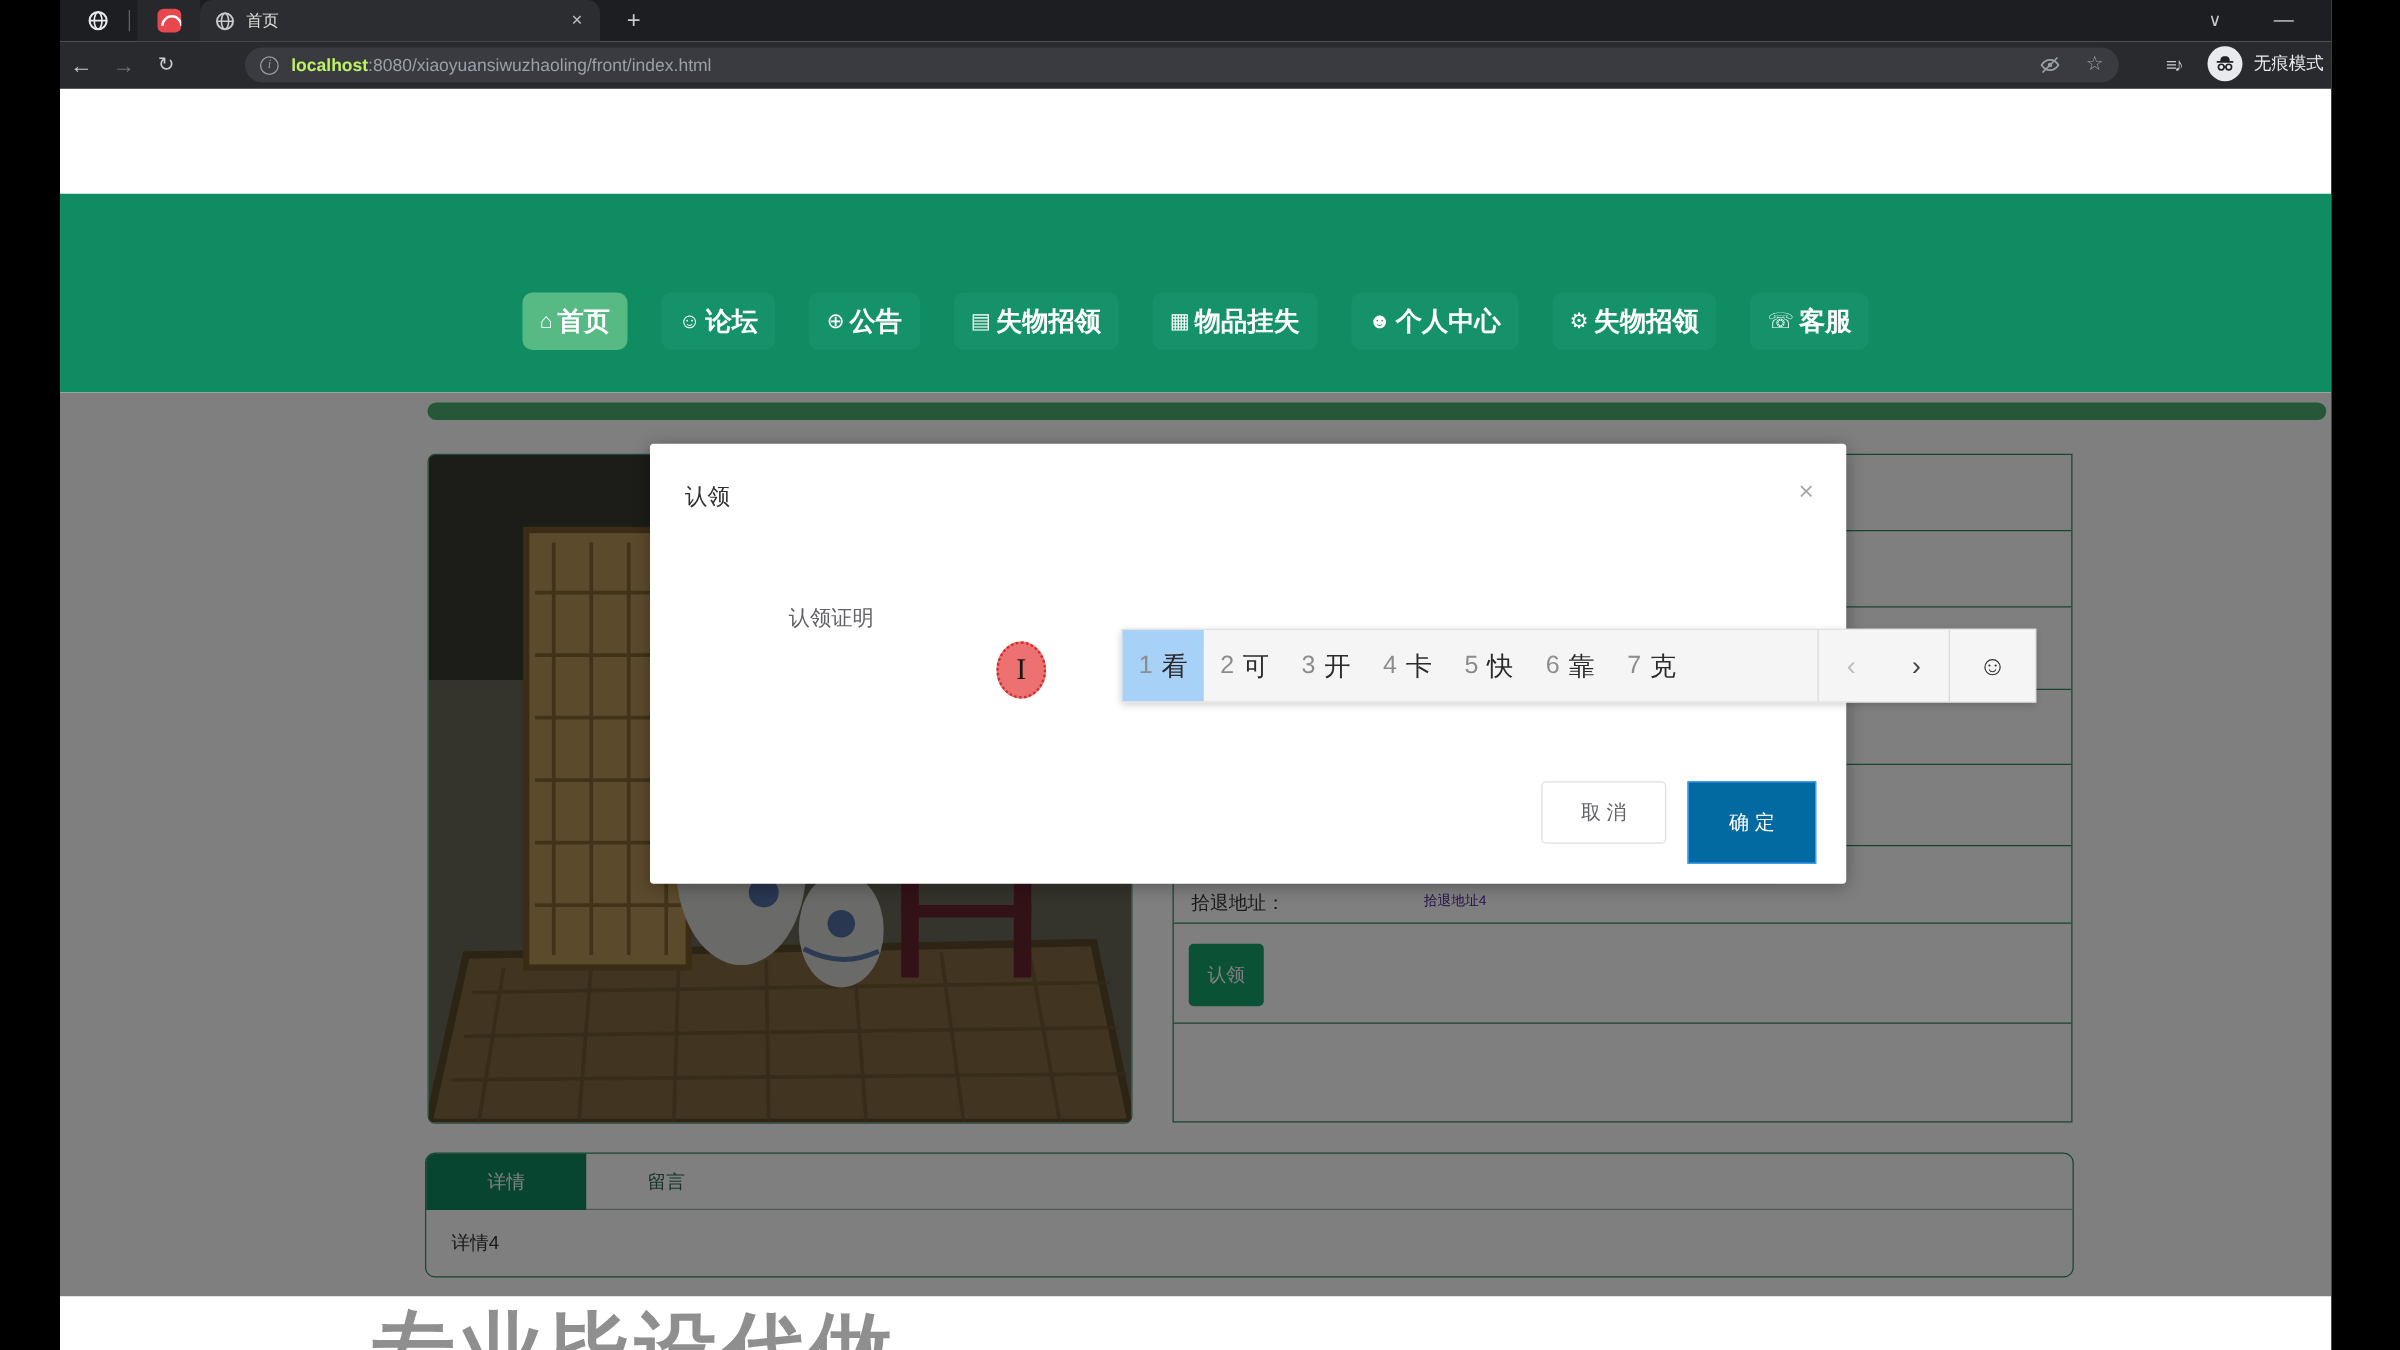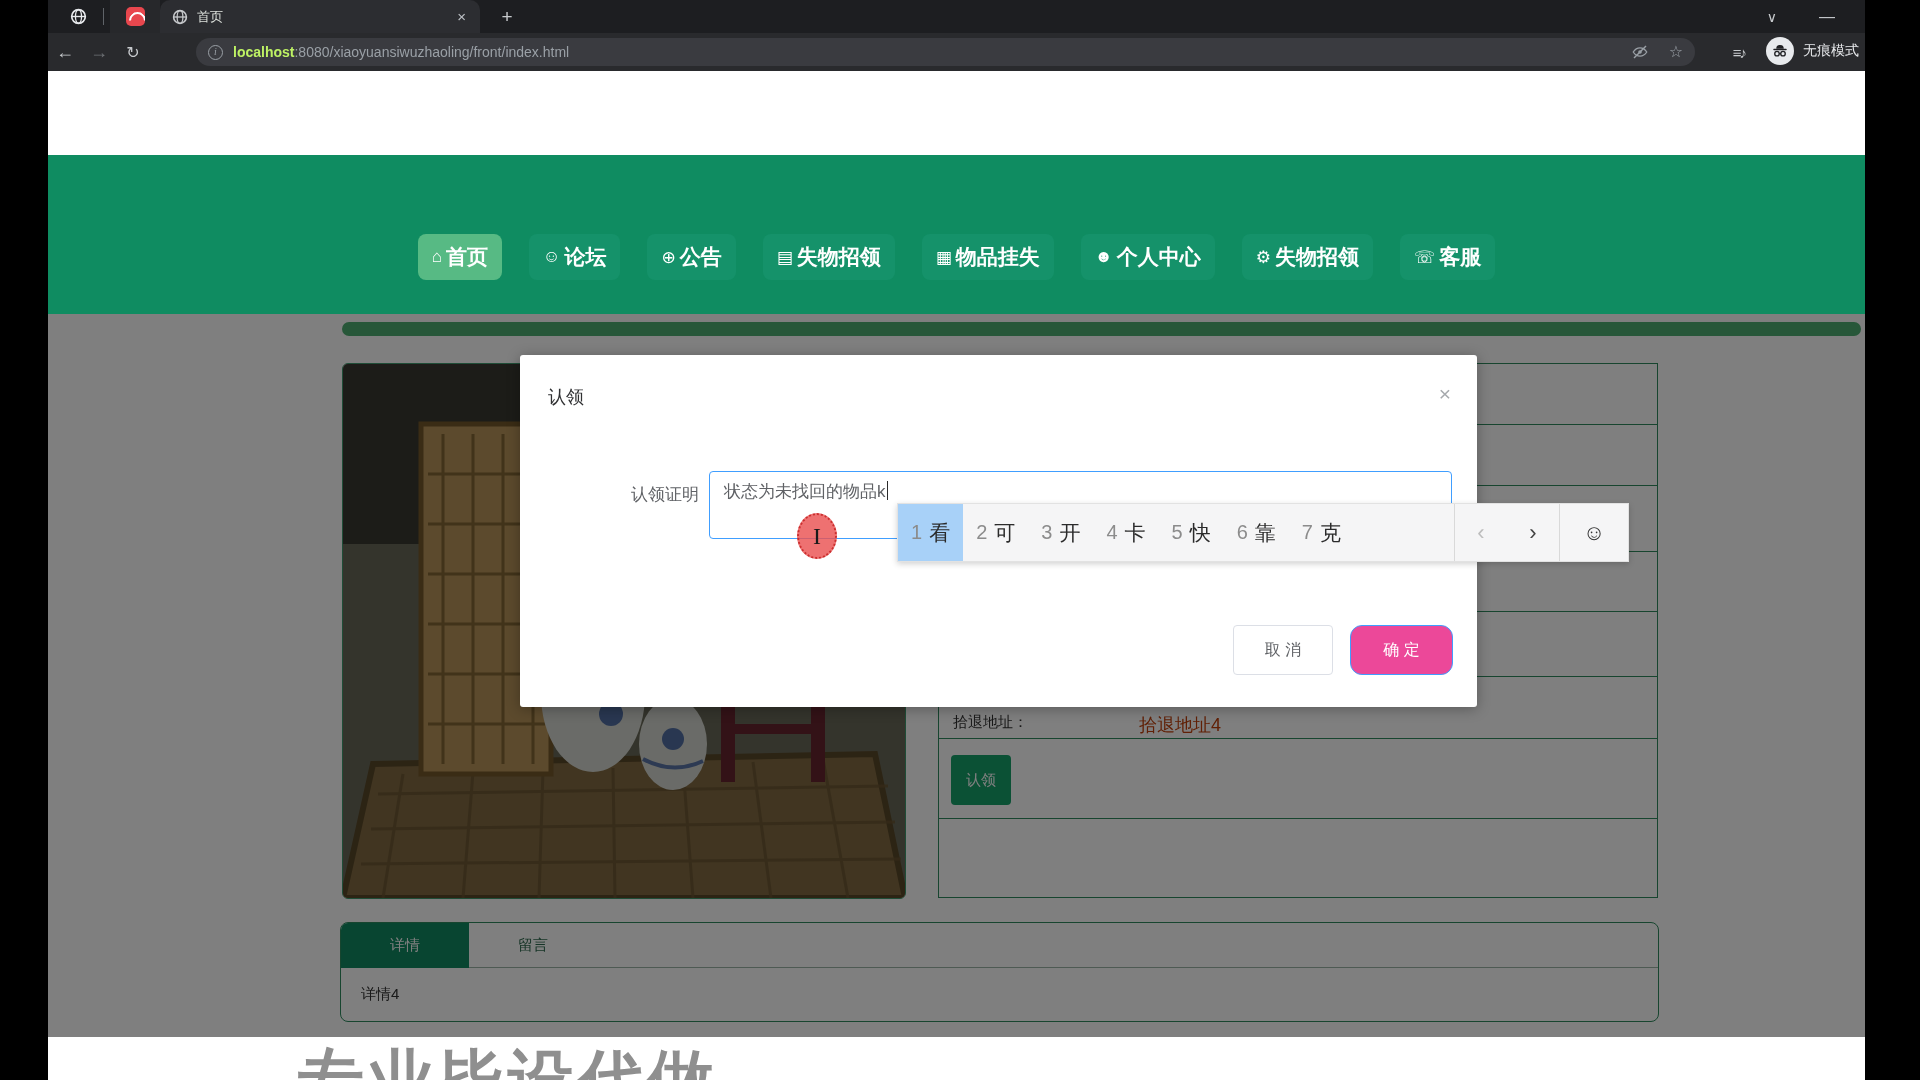--- a/index.html
+++ b/index.html
@@ -56,21 +56,21 @@
   .nav-item.active{background:#57ba84;}
 
   .content{position:absolute;left:0;top:314px;width:100%;height:766px;background:#fff;}
   .banner-strip{position:absolute;left:294px;top:8px;width:1519px;height:14px;background:#4fae72;border-radius:8px;}
   .img-card{position:absolute;left:294px;top:49px;width:564px;height:536px;border:1px solid #3f9b6e;border-radius:6px;overflow:hidden;background:#f6f6f2;}
   .img-card svg{display:block;}
 
   .detail-panel{position:absolute;left:890px;top:49px;width:720px;height:535px;border:1px solid #2f8b5f;background:#fff;}
   .drow{position:absolute;left:0;width:100%;border-top:1px solid #2f8b5f;}
   .dfield{position:absolute;left:14px;top:349px;font-size:15px;color:#333;}
-  .dvalue{position:absolute;left:200px;top:349px;font-size:18px;color:#c2410c;}
+  .dvalue{position:absolute;left:200px;top:349px;font-size:11px;color:#4c1d95;}
   .claim-btn{position:absolute;left:12px;top:391px;width:60px;height:50px;background:#17a26b;color:#fff;font-size:15px;border:none;border-radius:4px;}
 
   .tabs-panel{position:absolute;left:292px;top:608px;width:1319px;height:100px;border:1px solid #2f8b5f;border-radius:8px;background:#fff;}
   .tabs-head{position:absolute;left:0;top:0;width:100%;height:45px;border-bottom:1px solid #9db5a7;}
   .tab-item{position:absolute;top:0;height:45px;width:128px;display:flex;align-items:center;justify-content:center;font-size:15px;}
   .tab-item.on{left:0;background:#118a63;color:#fff;border-radius:7px 0 0 0;}
   .tab-item.off{left:128px;color:#2f6b50;}
   .tabs-body{position:absolute;left:20px;top:62px;font-size:15px;color:#333;}
 
   .watermark{position:absolute;left:250px;top:722px;font-size:66px;font-weight:bold;color:#8f8f8f;letter-spacing:4px;text-shadow:-2px -2px 0 #fff,2px -2px 0 #fff,-2px 2px 0 #fff,2px 2px 0 #fff;}
@@ -78,21 +78,21 @@
   .overlay{position:absolute;left:0;top:314px;width:100%;height:723px;background:rgba(0,0,0,0.5);}
 
   
   .dialog{position:absolute;left:472px;top:355px;width:957px;height:352px;background:#fff;border-radius:3px;box-shadow:0 2px 14px rgba(0,0,0,0.3);}
   .dlg-title{position:absolute;left:28px;top:30px;font-size:18px;color:#303133;}
   .dlg-close{position:absolute;right:26px;top:28px;font-size:21px;color:#a6a9ad;line-height:1;}
   .dlg-label{position:absolute;left:79px;top:128px;width:100px;text-align:right;font-size:17px;color:#606266;}
   .dlg-textarea{position:absolute;left:189px;top:116px;width:743px;height:68px;border:1px solid #409eff;border-radius:4px;padding:7px 14px;font-size:17px;color:#606266;line-height:1.55;background:#fff;}
   .caret{display:inline-block;width:1px;height:19px;background:#2b2b2b;vertical-align:-3px;margin-left:1px;}
   .dlg-btn-cancel{position:absolute;left:713px;top:270px;width:100px;height:50px;background:#fff;border:1px solid #dcdfe6;border-radius:4px;color:#606266;font-size:16px;}
-  .dlg-btn-ok{position:absolute;left:830px;top:270px;width:103px;height:50px;background:#ec4899;border:1px solid #409eff;border-radius:12px;color:#fff;font-size:16px;}
+  .dlg-btn-ok{position:absolute;left:830px;top:270px;width:103px;height:66px;background:#0369a1;border:1px solid #409eff;border-radius:0;color:#fff;font-size:16px;}
 
   
   .ime{position:absolute;left:849px;top:503px;width:732px;height:59px;background:#f5f5f6;border:1px solid #e2e2e2;box-shadow:0 2px 6px rgba(0,0,0,0.18);display:flex;align-items:stretch;}
   .ime-cands{width:577px;display:flex;align-items:stretch;}
   .cand{display:flex;align-items:center;padding:0 13px;font-size:21px;color:#2b2b2b;}
   .cand .cnum{color:#8c8c8c;margin-right:7px;font-size:20px;}
   .cand.sel{background:#a8d1f8;}
   .ime-div{width:1px;background:#d9d9d9;}
   .ime-nav{flex:1;display:flex;align-items:center;}
   .ime-arrow{font-size:22px;color:#444;width:52px;text-align:center;}
@@ -290,21 +290,20 @@
 
       <div class="watermark">专业毕设代做</div>
     </div>
 
     <div class="overlay"></div>
 
     <div class="dialog">
       <div class="dlg-title">认领</div>
       <div class="dlg-close">×</div>
       <div class="dlg-label">认领证明</div>
-      <div class="dlg-textarea"><span>状态为未找回的物品k</span><span class="caret"></span></div>
       <button class="dlg-btn-cancel">取 消</button>
       <button class="dlg-btn-ok">确 定</button>
     </div>
 
     <div class="ime">
       <div class="ime-cands">
         <span class="cand sel">
             <span class="cnum">1</span>
             <span>看</span>
           </span>

